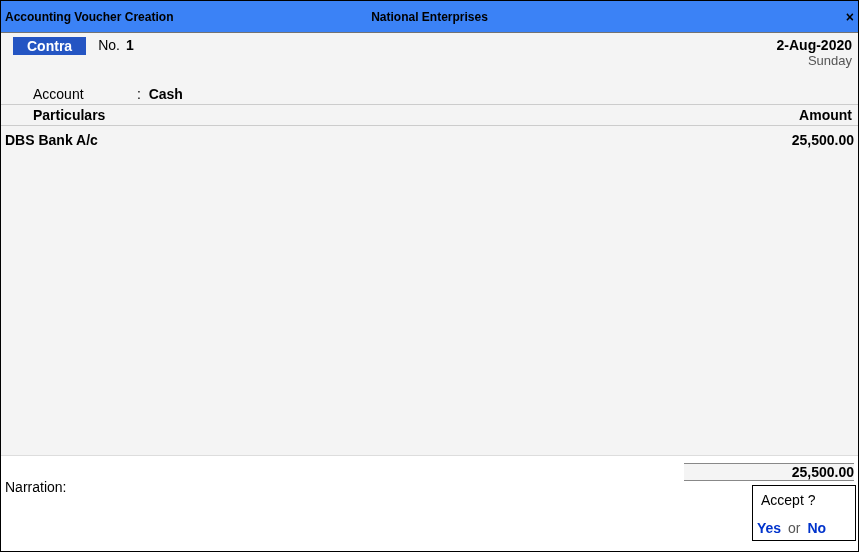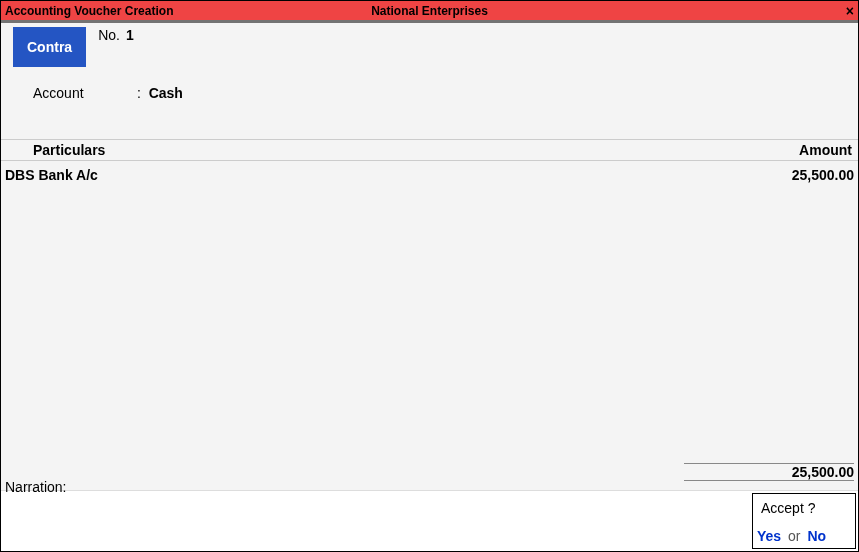--- a/index.html
+++ b/index.html
@@ -7,26 +7,26 @@
     font-family: Arial, Helvetica, sans-serif;
     font-size: 13px;
     background: #fff;
     width: 859px;
     height: 552px;
     position: relative;
     border: 1px solid #000;
     overflow: hidden;
   }
   .titlebar {
-    background: #ef4444;
-    height: 22px;
+    background: #3b82f6;
+    height: 32px;
     display: flex;
     align-items: center;
     position: relative;
-    border-bottom: 3px solid #737373;
+    border-bottom: 1px solid #737373;
   }
   .titlebar .left-title {
     position: absolute;
     left: 4px;
     font-weight: bold;
     font-size: 12px;
     color: #000;
   }
   .titlebar .center-title {
     margin: 0 auto;
@@ -49,21 +49,21 @@
   }
   .row1 {
     display: flex;
     align-items: flex-start;
     padding: 4px 4px 0 4px;
   }
   .vtype {
     background: #2455c3;
     color: #fff;
     font-weight: bold;
-    padding: 12px 14px;
+    padding: 1px 14px;
     font-size: 14px;
     margin-left: 8px;
   }
   .no-label {
     margin-left: 12px;
     font-size: 14px;
   }
   .no-value {
     margin-left: 6px;
     font-weight: bold;
@@ -112,21 +112,20 @@
     margin-left: 4px;
   }
   .hdr-row {
     display: flex;
     border-top: 1px solid #ccc;
     border-bottom: 1px solid #ccc;
     background: #f4f4f4;
     padding: 2px 4px;
     font-weight: bold;
     font-size: 14px;
-    margin-top: 36px;
   }
   .hdr-particulars {
     padding-left: 28px;
   }
   .hdr-amount {
     margin-left: auto;
     padding-right: 2px;
   }
   .entries {
     min-height: 330px;
@@ -170,21 +169,21 @@
   }
   .narration-block {
     position: absolute;
     left: 4px;
     bottom: 56px;
     font-size: 14px;
   }
   .accept-dialog {
     position: absolute;
     right: 2px;
-    bottom: 2px;
+    bottom: 10px;
     border: 1px solid #000;
     background: #fff;
     width: 104px;
     padding: 6px 4px 4px 4px;
     font-size: 14px;
   }
   .accept-title {
     margin-bottom: 12px;
     padding-left: 4px;
   }
@@ -209,20 +208,24 @@
   <span class="center-title">National Enterprises</span>
   <span class="close-btn">×</span>
 </div>
 
 <div class="content">
 
   <div class="row1">
     <span class="vtype">Contra</span>
     <span class="no-label">No.</span>
     <span class="no-value">1</span>
+    <div class="date-block">
+      <div class="date-value">2-Aug-2020</div>
+      <div class="day-value">Sunday</div>
+    </div>
   </div>
 
   <div class="account-block">
     <div class="account-line">
       <span class="acct-label">Account</span>
       <span class="acct-colon">:</span>
       <span class="acct-value">Cash</span>
     </div>
   </div>
 

